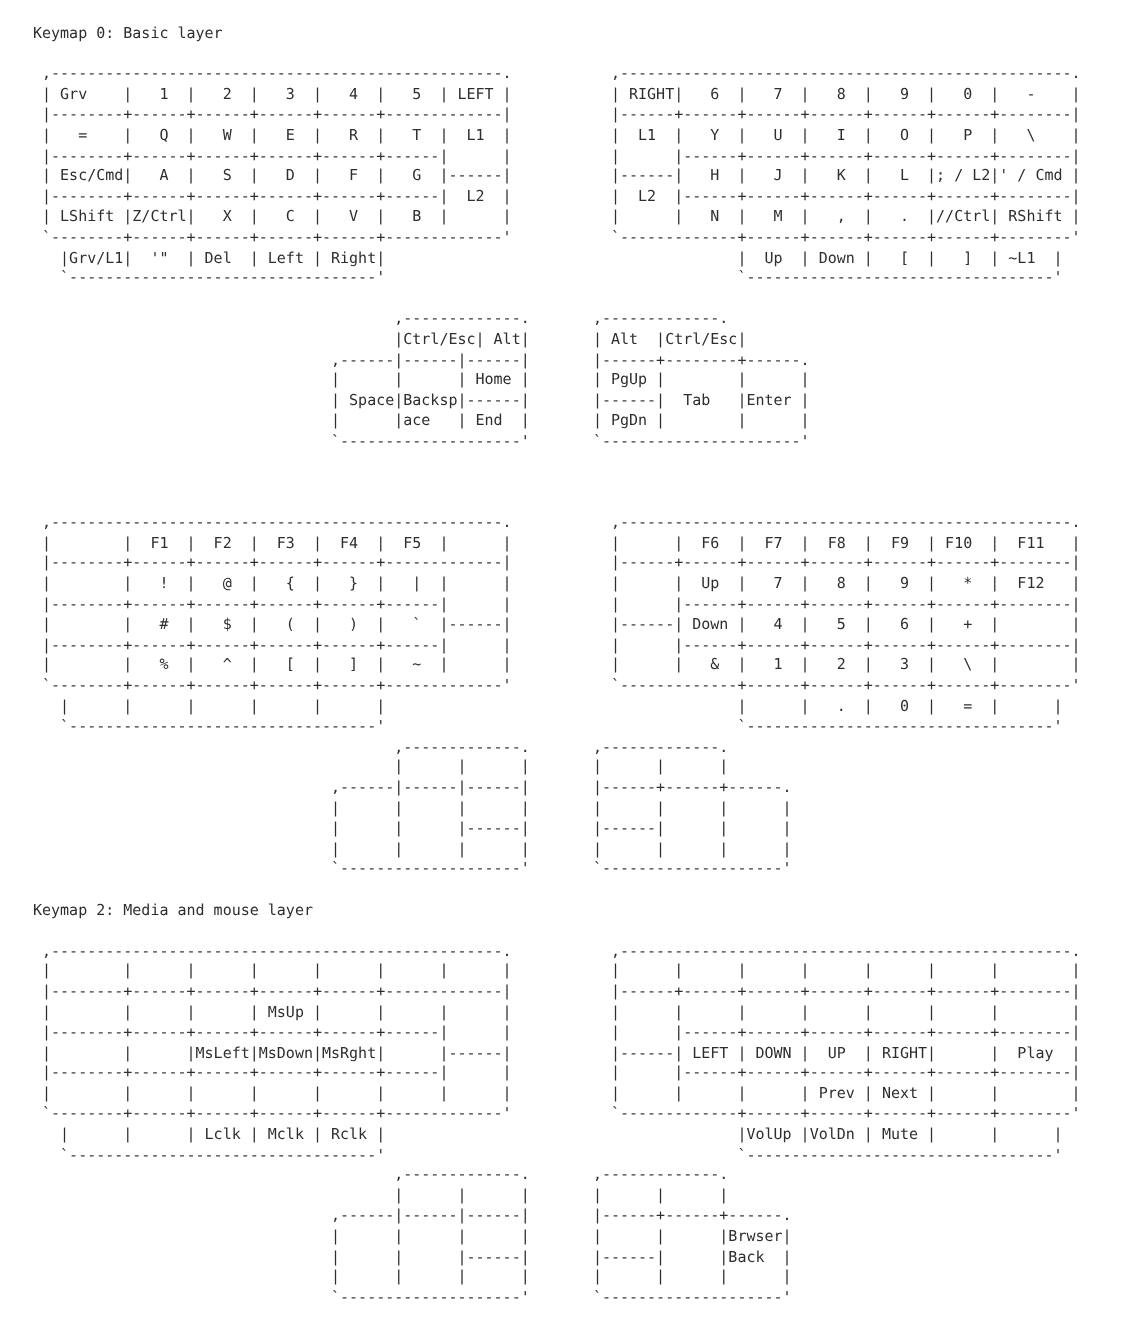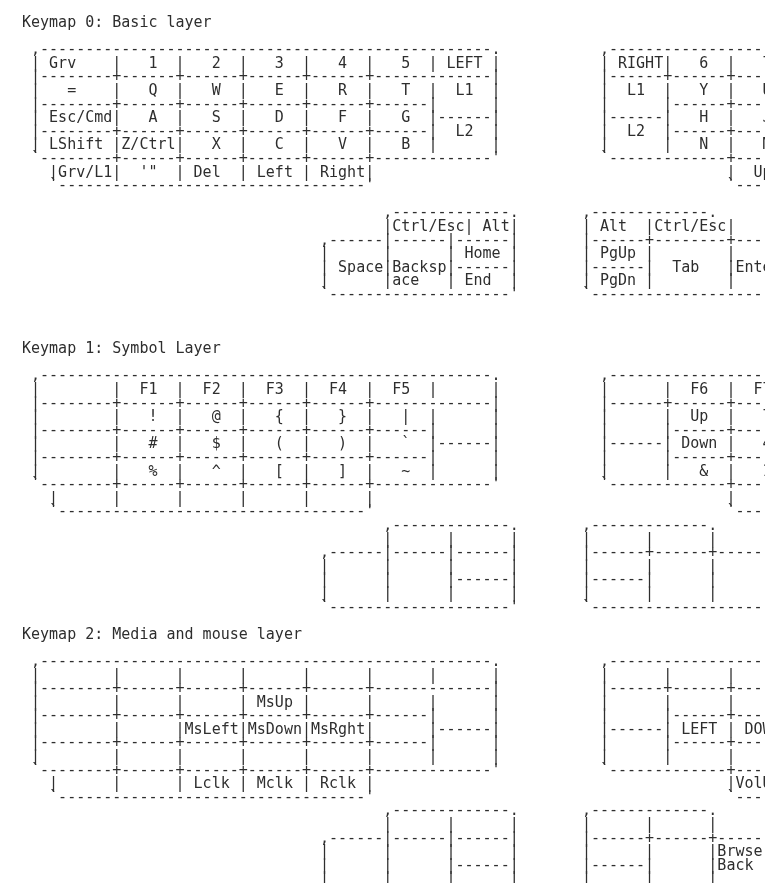--- a/index.html
+++ b/index.html
@@ -7,21 +7,21 @@
     padding: 0;
     background: #ffffff;
   }
   main.doc {
     box-sizing: border-box;
     width: 765px;
     height: 883px;
     overflow: hidden;
     padding: 16px 0 0 22px;
     font-family: "DejaVu Sans Mono", "Liberation Mono", monospace;
-    font-size: 15px;
+    font-size: 10px;
     line-height: 13.6px;
     color: #2e2e2e;
   }
   .keymap-section { margin: 0 0 13.6px 0; }
   .keymap-section.gap-large { margin-bottom: 40.8px; }
   .keymap-section.gap-none { margin-bottom: 0; }
   .km-title {
     white-space: pre;
     margin: 0 0 13.6px 0;
     font: inherit;
@@ -56,21 +56,20 @@
                                         ,-------------.       ,-------------.
                                         |Ctrl/Esc| Alt|       | Alt  |Ctrl/Esc|
                                  ,------|------|------|       |------+--------+------.
                                  |      |      | Home |       | PgUp |        |      |
                                  | Space|Backsp|------|       |------|  Tab   |Enter |
                                  |      |ace   | End  |       | PgDn |        |      |
                                  `--------------------'       `----------------------'</pre>
   </section>
 
   <section class="keymap-section">
-    <div class="km-title">Keymap 1: Symbol Layer</div>
     <pre class="km-art"> ,--------------------------------------------------.           ,--------------------------------------------------.
  |        |  F1  |  F2  |  F3  |  F4  |  F5  |      |           |      |  F6  |  F7  |  F8  |  F9  | F10  |  F11   |
  |--------+------+------+------+------+-------------|           |------+------+------+------+------+------+--------|
  |        |   !  |   @  |   {  |   }  |   |  |      |           |      |  Up  |   7  |   8  |   9  |   *  |  F12   |
  |--------+------+------+------+------+------|      |           |      |------+------+------+------+------+--------|
  |        |   #  |   $  |   (  |   )  |   `  |------|           |------| Down |   4  |   5  |   6  |   +  |        |
  |--------+------+------+------+------+------|      |           |      |------+------+------+------+------+--------|
  |        |   %  |   ^  |   [  |   ]  |   ~  |      |           |      |   &amp;  |   1  |   2  |   3  |   \  |        |
  `--------+------+------+------+------+-------------'           `-------------+------+------+------+------+--------'
    |      |      |      |      |      |                                       |      |   .  |   0  |   =  |      |

